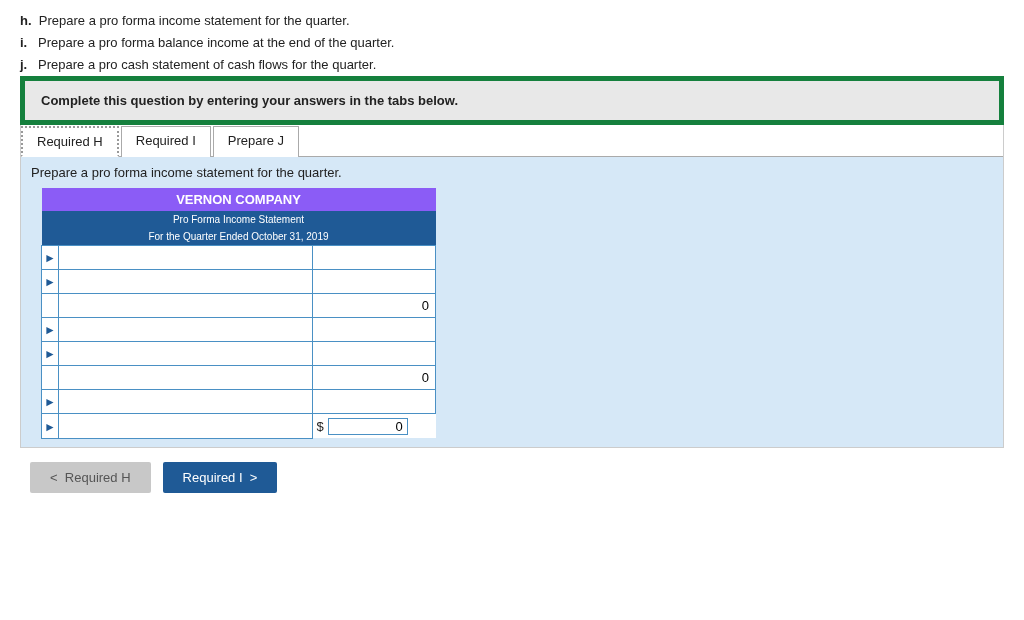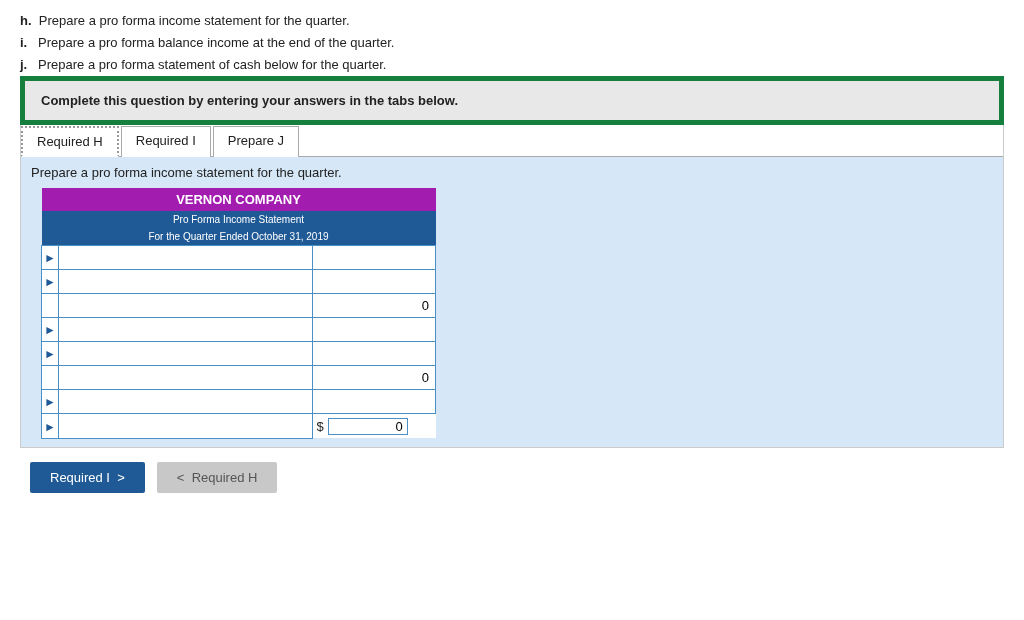--- a/index.html
+++ b/index.html
@@ -77,21 +77,21 @@
       margin: 8px 0 0 0;
     }
 
     .income-table {
       width: 395px;
       border-collapse: collapse;
       margin-left: 10px;
     }
 
     .income-table .header-row td {
-      background: #a21caf;
+      background: #8b5cf6;
       color: #fff;
       text-align: center;
       padding: 4px 6px;
       font-weight: bold;
       font-size: 13px;
     }
 
     .income-table .sub-header-row td {
       background: #1f5a96;
       color: #fff;
@@ -187,21 +187,21 @@
 <div class="page-wrapper">
 
   <div class="instructions">
     <p>
       <strong>h.</strong>&nbsp; <span>Prepare a pro forma income statement for the quarter.</span>
     </p>
     <p>
       <strong>i.</strong>&nbsp;&nbsp; <span>Prepare a pro forma balance income at the end of the quarter.</span>
     </p>
     <p>
-      <strong>j.</strong>&nbsp;&nbsp; <span>Prepare a pro forma statement of cash below for the quarter.</span>
+      <strong>j.</strong>&nbsp;&nbsp; <span>Prepare a pro cash statement of cash flows for the quarter.</span>
     </p>
   </div>
 
   <div class="complete-banner">
     <span>Complete this question by entering your answers in the tabs below.</span>
   </div>
 
   <div class="tabs-container">
     <div class="tabs-row">
       <div class="tab active">
@@ -275,23 +275,23 @@
                 <input type="text" value="0" style="width: 80px; border: 1px solid rgb(74, 144, 196); text-align: right; font-size: 13px; padding-right: 4px;">
               </td>
             </tr>
           </tbody>
         </table>
       </div>
     </div>
   </div>
 
   <div class="nav-buttons">
+    <button class="nav-btn prev">
+      <span class="btn-arrow">&lt;</span>
+      &nbsp;<span>Required H</span>
+    </button>
     <button class="nav-btn next">
       <span>Required I</span>&nbsp;
       <span class="btn-arrow">&gt;</span>
     </button>
-    <button class="nav-btn prev">
-      <span class="btn-arrow">&lt;</span>
-      &nbsp;<span>Required H</span>
-    </button>
   </div>
 
 </div>
 
 </body></html>

